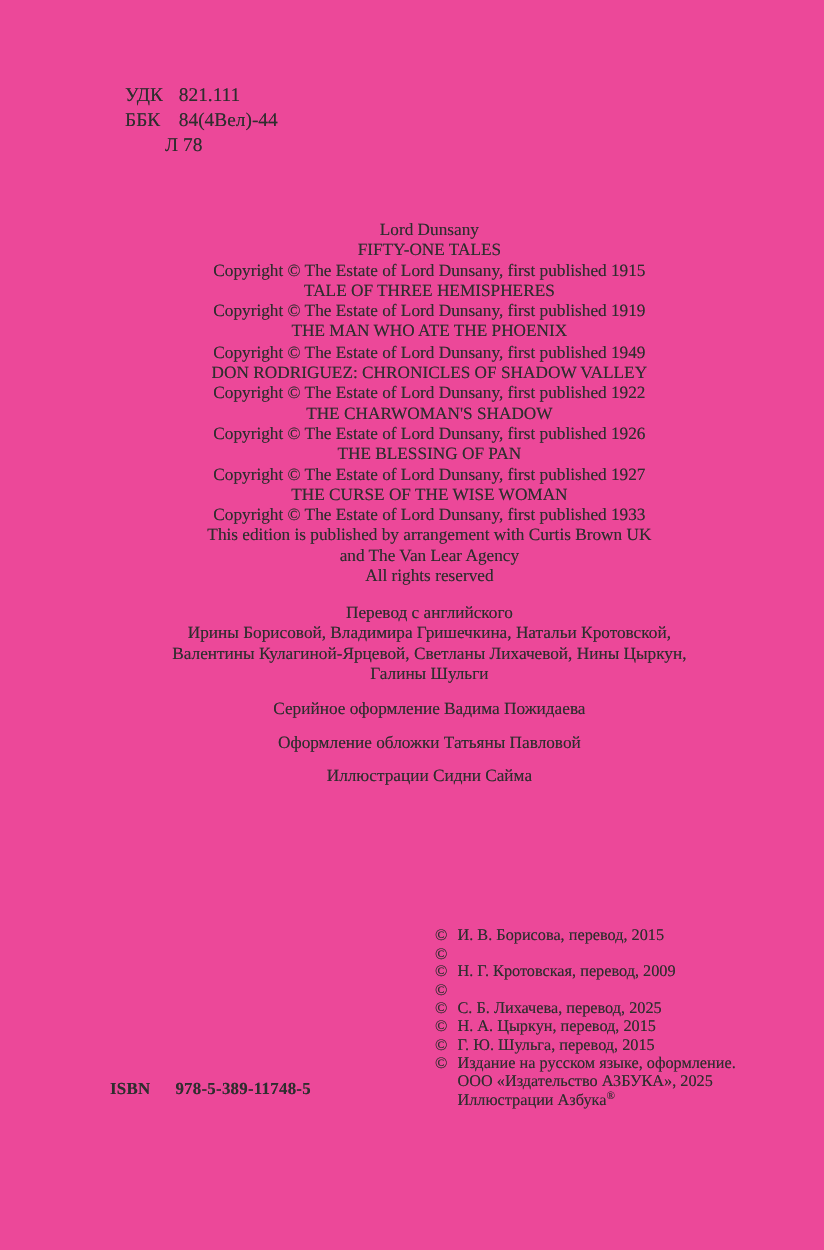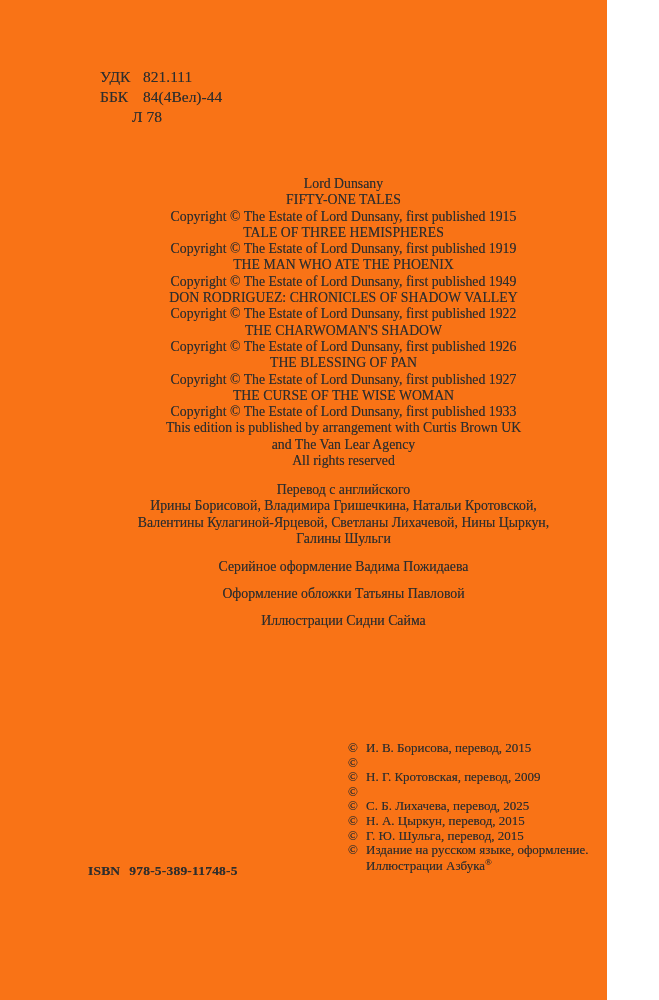--- a/index.html
+++ b/index.html
@@ -2,23 +2,23 @@
 <html><head>
 <meta charset="utf-8">
 <style>
   html, body {
     margin: 0;
     padding: 0;
     background: #ffffff;
   }
   .page {
     position: relative;
-    width: 607px;
+    width: 659px;
     height: 1000px;
-    background: #f97316;
+    background: #ec4899;
     overflow: hidden;
     font-family: "Liberation Serif", "DejaVu Serif", serif;
     color: #2e2e2e;
     text-shadow: 0 0 0.4px rgba(46,46,46,0.55);
   }
 
   
   .udc-block {
     position: absolute;
     left: 100px;
@@ -62,21 +62,21 @@
   .isbn-line {
     position: absolute;
     left: 88px;
     top: 863px;
     font-size: 13.5px;
     line-height: 16px;
     font-weight: bold;
     white-space: nowrap;
     letter-spacing: 0.2px;
   }
-  .isbn-label { margin-right: 9px; }
+  .isbn-label { margin-right: 20px; }
 </style>
 </head>
 <body>
 
 <div class="page">
 
   <div class="udc-block">
     <div class="udc-row">
       <span class="udc-label">УДК</span>
       <span class="udc-value">821.111</span>
@@ -146,20 +146,24 @@
     <div class="rights-row">
       <span class="rights-mark">©</span>
       <span>Г. Ю. Шульга, перевод, 2015</span>
     </div>
     <div class="rights-row">
       <span class="rights-mark">©</span>
       <span>Издание на русском языке, оформление.</span>
     </div>
     <div class="rights-row">
       <span class="rights-mark"></span>
+      <span>ООО «Издательство АЗБУКА», 2025</span>
+    </div>
+    <div class="rights-row">
+      <span class="rights-mark"></span>
       <span><span>Иллюстрации Азбука</span><sup>®</sup></span>
     </div>
   </div>
 
   <div class="isbn-line">
     <span class="isbn-label">ISBN</span><span>978-5-389-11748-5</span>
   </div>
 
 </div>
 

